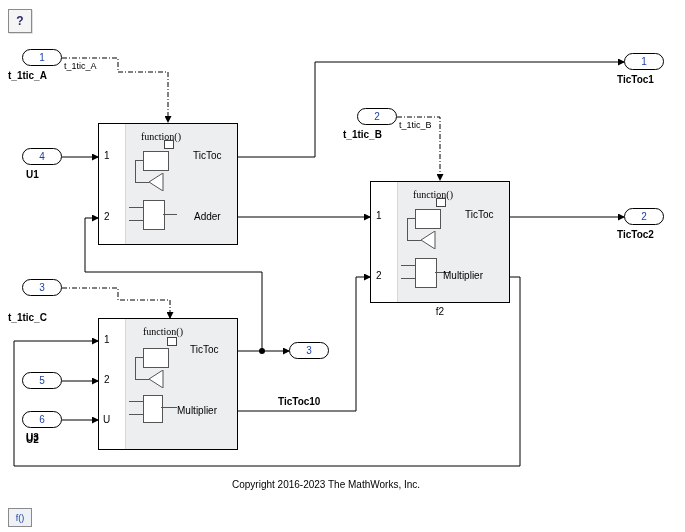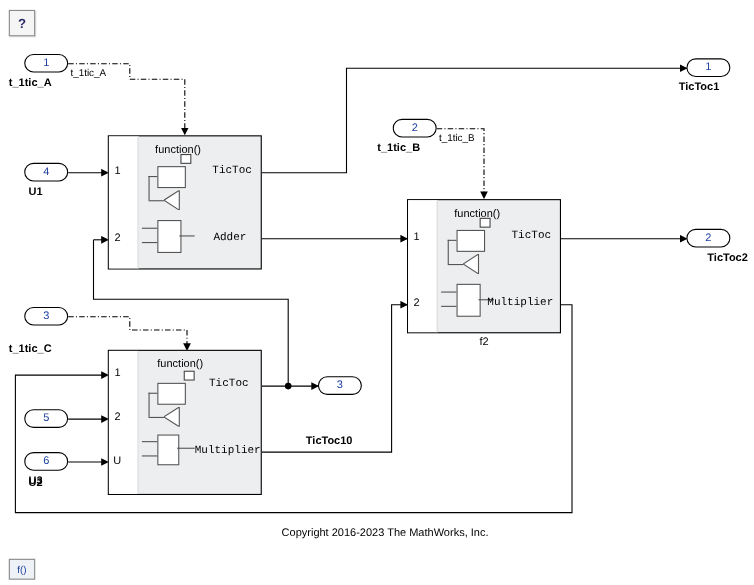--- a/index.html
+++ b/index.html
@@ -53,38 +53,38 @@
   }
   .subsys .inner-white {
     position:absolute; left:0; top:0; bottom:0; width:26px;
     background:#ffffff; border-right:1px solid #d8d8d8;
   }
   .subsys-title {
     position:absolute; text-align:center; font-size:10px; color:#000;
     white-space:nowrap;
   }
   .fn-label {
-    position:absolute; font-size:10px; color:#000; white-space:nowrap;
+    position:absolute; font-size:10px; color:#000; white-space:nowrap;font-family:Liberation Serif, serif;
   }
   .fn-box {
     position:absolute; width:8px; height:7px; border:1px solid #444; background:#fff;
   }
   .pin-num {
     position:absolute; font-size:10px; color:#000;
   }
   .out-name {
-    position:absolute; font-size:10px; color:#000; white-space:nowrap;font-family:Liberation Mono, monospace;
+    position:absolute; font-size:10px; color:#000; white-space:nowrap;
   }
 
   
   .glyph-rect { position:absolute; border:1px solid #555; background:#fff; }
   .glyph-line { position:absolute; background:#555; }
 
   .copyright {
-    position:absolute; left:232px; top:479px; font-size:10px; color:#000;margin-left:24px;
+    position:absolute; left:232px; top:479px; font-size:10px; color:#000;
   }
 </style>
 </head>
 <body>
 
 <div id="canvas">
 
   <svg class="wires" viewBox="0 0 685 532" xmlns="http://www.w3.org/2000/svg">
     <defs>
       <marker id="arr" markerWidth="7" markerHeight="7" refX="6" refY="3.5" orient="auto">
@@ -159,21 +159,21 @@
   <div class="port-label" style="left:26px; top:432px;">U3</div>
 
   <div class="port" style="left:624px; top:53px;">
     <span>1</span>
   </div>
   <div class="port-label" style="left:617px; top:74px;">TicToc1</div>
 
   <div class="port" style="left:624px; top:208px;">
     <span>2</span>
   </div>
-  <div class="port-label" style="left:643px; top:229px;">TicToc2</div>
+  <div class="port-label" style="left:617px; top:229px;">TicToc2</div>
 
   <div class="port" style="left:289px; top:342px;">
     <span>3</span>
   </div>
   <div class="port-label" style="left:278px; top:348px;margin-top:48px;">TicToc10</div>
 
   <div class="subsys" style="left:98px; top:123px; width:140px; height:122px;">
     <div class="inner-white"></div>
 
     <div class="fn-box" style="left:65px; top:16px;"></div>

